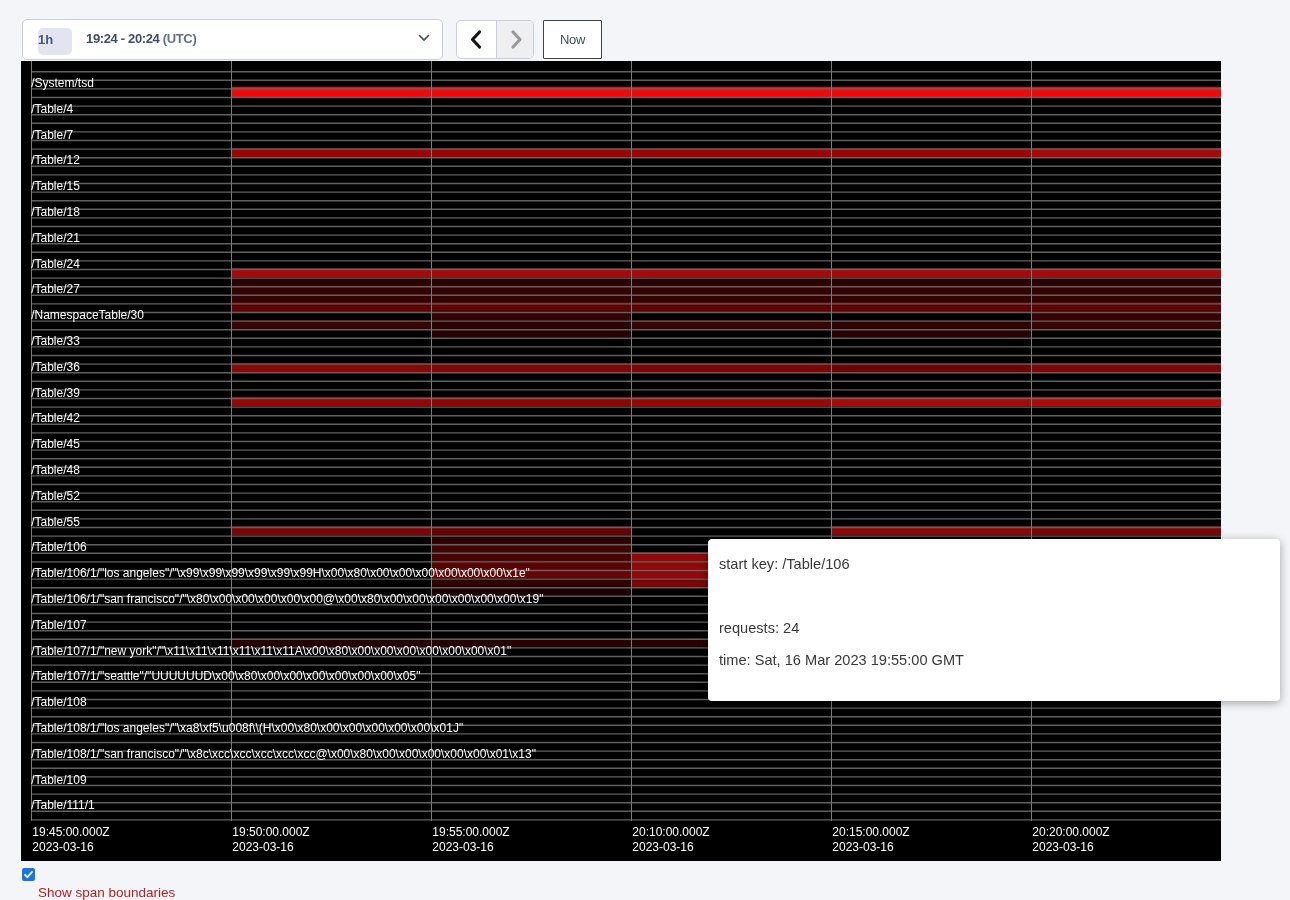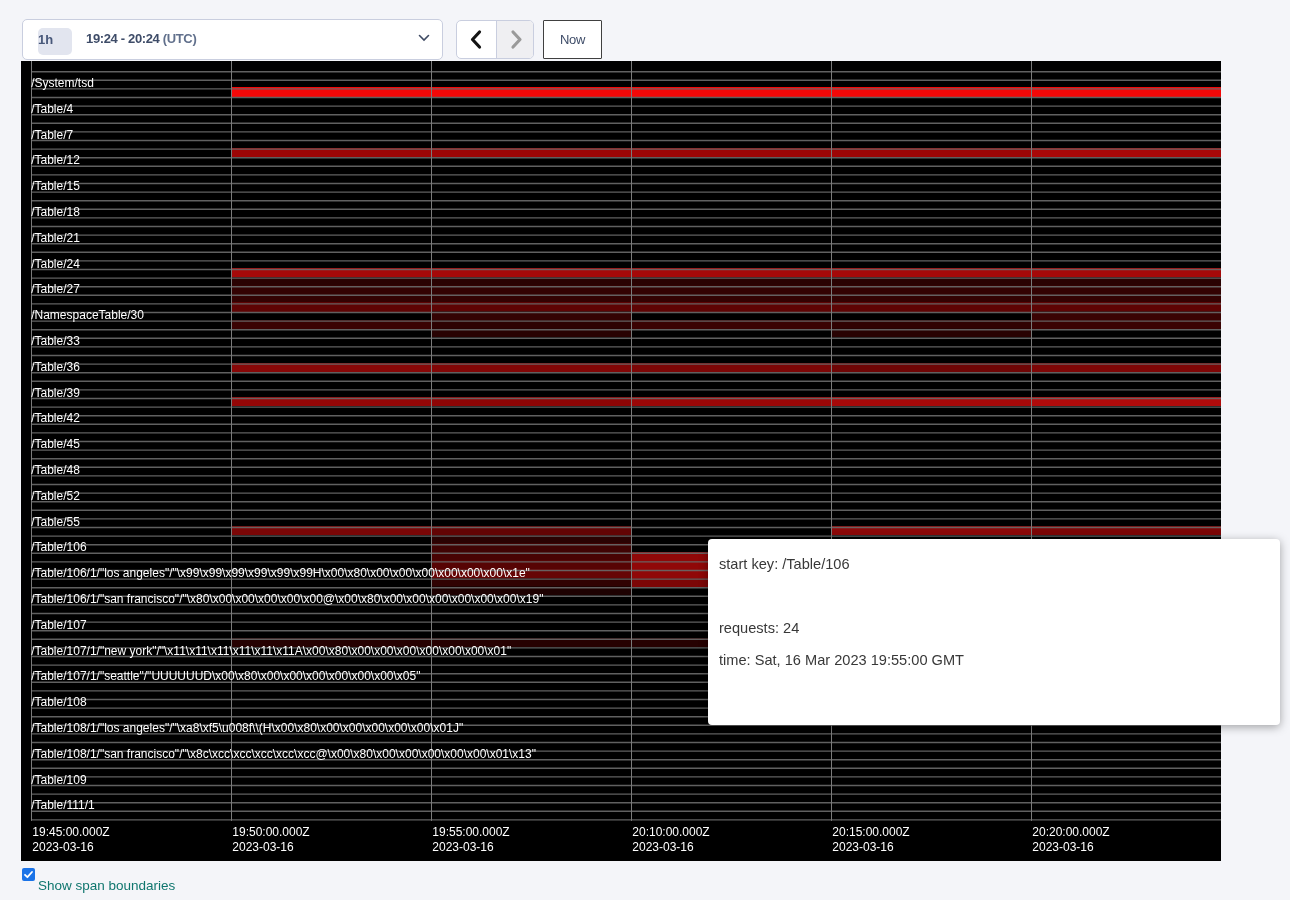--- a/index.html
+++ b/index.html
@@ -16,26 +16,26 @@
   .grp { left:456px; top:20px; width:78px; height:39px; background:#fff;
     border:1px solid #c9cedf; border-radius:5px; overflow:hidden; }
   .grp .half { position:absolute; top:0; width:39px; height:37px; }
   .grp .r { left:39px; background:#efeff2; border-left:1px solid #c9cedf; }
   .grp svg, .nowb span { display:block; }
   .nowb { left:543px; top:20px; width:59px; height:39px; background:#fff;
     border:1px solid #404040; border-radius:1px; color:#3e4c68; font-weight:normal;
     font-size:13px; text-align:center; line-height:37px; letter-spacing:-0.35px; }
   .rl { fill:#fff; font-size:12px; font-family:"Liberation Sans",sans-serif; }
   .tl { fill:#fff; font-size:12px; font-family:"Liberation Sans",sans-serif; }
-  .tip { left:708px; top:539px; width:572px; height:186px; background:#fff;
+  .tip { left:708px; top:539px; width:572px; height:162px; background:#fff;
     border-radius:4px; box-shadow:0 2px 10px rgba(0,0,0,.35); z-index:5; }
   .tip p { position:absolute; left:11px; font-size:14.6px; color:#383838;
     white-space:pre; }
   .cbrow { left:22px; top:867px; }
-  .cblab { position:absolute; left:16px; top:11px; font-size:13.5px; color:#0f766e;
+  .cblab { position:absolute; left:16px; top:18px; font-size:13.5px; color:#b91c1c;
     line-height:16px; white-space:nowrap; }
 </style></head><body>
 <div class="abs sel">
   <span class="badge">1h</span>
   <span class="range">19:24 - 20:24 <span class="utc">(UTC)</span></span>
   <svg class="selchev" width="12" height="8" viewBox="0 0 12 8">
       <path d="M1.5 1.5 L6 6 L10.5 1.5" stroke="#3e4a63" stroke-width="1.6" fill="none" stroke-linecap="round"></path>
     </svg>
 </div>
 <div class="abs grp">

